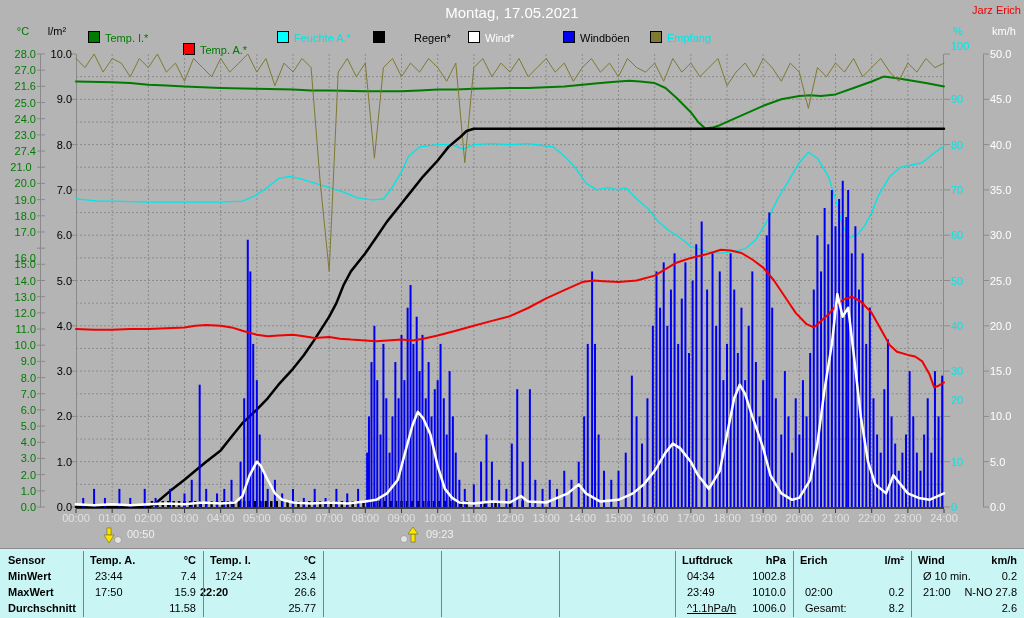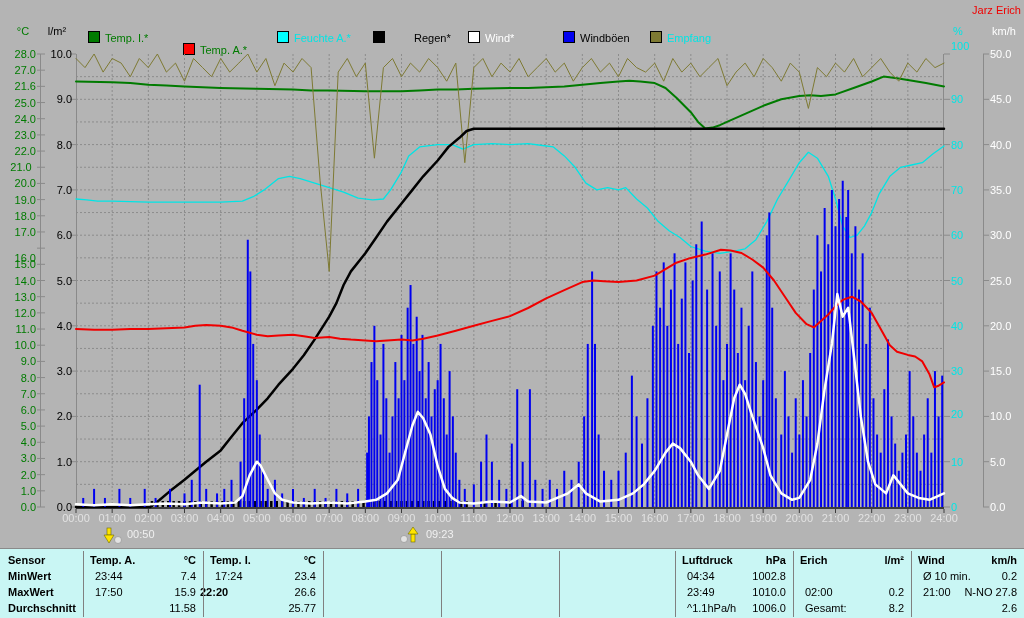--- a/index.html
+++ b/index.html
@@ -29,20 +29,21 @@
          border-top:1px solid #8a8a8a;font-size:11px;color:#000;}
   .tdiv{position:absolute;top:2px;bottom:2px;width:1px;background:#808080;}
   .tcell{position:absolute;height:14px;line-height:14px;}
   .bold{font-weight:bold;}
   .tright{text-align:right;}
 </style>
 </head>
 <body>
 
 <div class="screen">
+  <div class="abs title">Montag, 17.05.2021</div>
   <div class="abs station">Jarz Erich</div>
 
   <div class="abs unit u-temp">°C</div>
   <div class="abs unit u-rain">l/m²</div>
   <div class="abs unit u-pct">%</div>
   <div class="abs unit u-kmh">km/h</div>
 
   <div id="legend">
       <div class="legend-item" style="left: 88px;"><span class="sw" style="background: rgb(0, 123, 0);"></span><span style="color: rgb(0, 123, 0);">Temp. I.*</span></div>
       <div class="legend-item" style="left: 183px; margin-top: 12px;"><span class="sw" style="background: rgb(255, 0, 0);"></span><span style="color: rgb(0, 123, 0);">Temp. A.*</span></div>
@@ -435,21 +436,21 @@
       <path d="M76.0,504.3L94.1,505.2L112.2,504.3L130.3,505.2L148.3,504.3L166.4,503.4L184.5,504.3L202.6,502.5L220.7,503.4L235.1,502.5L242.4,496.1L249.6,475.3L256.8,461.7L260.4,465.3L267.7,479.8L274.9,493.4L282.1,499.8L293.0,502.5L311.1,503.4L329.2,502.5L347.3,503.4L365.3,501.6L376.2,499.8L387.0,493.4L397.9,479.8L405.1,452.6L412.4,425.5L417.8,411.9L423.2,418.2L430.4,434.5L437.7,466.2L444.9,488.9L452.1,497.9L459.4,502.5L473.8,503.4L491.9,501.6L510.0,502.5L520.9,496.1L528.1,501.6L546.2,502.5L567.9,493.4L578.7,484.4L585.9,493.4L600.4,501.6L618.5,499.8L633.0,493.4L643.8,484.4L654.7,470.8L665.5,452.6L672.8,443.6L680.0,448.1L690.8,461.7L698.1,475.3L708.9,488.9L719.8,470.8L727.0,434.5L734.2,398.3L739.7,384.7L745.1,393.8L752.3,416.4L763.2,448.1L770.4,475.3L781.3,493.4L792.1,499.8L799.3,497.9L810.2,479.8L817.4,443.6L824.6,389.2L831.9,343.9L837.3,294.1L842.7,316.7L848.2,307.7L853.6,353.0L860.8,416.4L868.0,461.7L875.3,484.4L886.1,493.4L893.4,475.3L900.6,484.4L907.8,493.4L918.7,497.9L929.5,499.8L944.0,493.4" fill="none" stroke="#ffffff" stroke-width="2.5" stroke-linejoin="round" stroke-linecap="round"></path>
     </svg>
 
   <div id="ylabels">
       <div class="ylab temp" style="top: 48px;">28.0</div>
       <div class="ylab temp" style="top: 64.1786px;">27.0</div>
       <div class="ylab temp" style="top: 80.3571px;">21.6</div>
       <div class="ylab temp" style="top: 96.5357px;">25.0</div>
       <div class="ylab temp" style="top: 112.714px;">24.0</div>
       <div class="ylab temp" style="top: 128.893px;">23.0</div>
-      <div class="ylab temp" style="top: 145.071px;">22.0</div>
+      <div class="ylab temp" style="top: 145.071px;">27.4</div>
       <div class="ylab temp" style="top: 161.25px; text-align: center;">21.0</div>
       <div class="ylab temp" style="top: 177.429px;">20.0</div>
       <div class="ylab temp" style="top: 193.607px;">19.0</div>
       <div class="ylab temp" style="top: 209.786px;">18.0</div>
       <div class="ylab temp" style="top: 225.964px;">17.0</div>
       <div class="ylab temp" style="top: 252px;">16.0</div>
       <div class="ylab temp" style="top: 258.321px;">15.0</div>
       <div class="ylab temp" style="top: 274.5px;">14.0</div>
       <div class="ylab temp" style="top: 290.679px;">13.0</div>
       <div class="ylab temp" style="top: 306.857px;">12.0</div>
@@ -477,21 +478,21 @@
       <div class="ylab rain" style="top: 455.7px;">1.0</div>
       <div class="ylab rain" style="top: 501px;">0.0</div>
       <div class="ylab pct" style="top: 40px;">100</div>
       <div class="ylab pct" style="top: 93.3px;">90</div>
       <div class="ylab pct" style="top: 138.6px;">80</div>
       <div class="ylab pct" style="top: 183.9px;">70</div>
       <div class="ylab pct" style="top: 229.2px;">60</div>
       <div class="ylab pct" style="top: 274.5px;">50</div>
       <div class="ylab pct" style="top: 319.8px;">40</div>
       <div class="ylab pct" style="top: 365.1px;">30</div>
-      <div class="ylab pct" style="top: 408px; text-align: right;">20</div>
+      <div class="ylab pct" style="top: 394px; text-align: right;">20</div>
       <div class="ylab pct" style="top: 455.7px;">10</div>
       <div class="ylab pct" style="top: 501px;">0</div>
       <div class="ylab kmh" style="top: 48px;">50.0</div>
       <div class="ylab kmh" style="top: 93.3px;">45.0</div>
       <div class="ylab kmh" style="top: 138.6px;">40.0</div>
       <div class="ylab kmh" style="top: 183.9px;">35.0</div>
       <div class="ylab kmh" style="top: 229.2px;">30.0</div>
       <div class="ylab kmh" style="top: 274.5px;">25.0</div>
       <div class="ylab kmh" style="top: 319.8px;">20.0</div>
       <div class="ylab kmh" style="top: 365.1px;">15.0</div>
@@ -563,21 +564,21 @@
       <div class="tcell tright" style="left: 210px; width: 106px; top: 20px;">23.4</div>
       <div class="tcell " style="left: 200px; width: 96px; top: 36px; font-weight: bold;">22:20</div>
       <div class="tcell tright" style="left: 210px; width: 106px; top: 36px;">26.6</div>
       <div class="tcell tright" style="left: 210px; width: 106px; top: 52px;">25.77</div>
       <div class="tcell bold" style="left: 682px; width: 104px; top: 4px;">Luftdruck</div>
       <div class="tcell bold tright" style="left: 682px; width: 104px; top: 4px;">hPa</div>
       <div class="tcell " style="left: 687px; width: 94px; top: 20px;">04:34</div>
       <div class="tcell tright" style="left: 682px; width: 104px; top: 20px;">1002.8</div>
       <div class="tcell " style="left: 687px; width: 94px; top: 36px;">23:49</div>
       <div class="tcell tright" style="left: 682px; width: 104px; top: 36px;">1010.0</div>
-      <div class="tcell " style="left: 687px; width: 94px; top: 52px;">^1.1hPa/h</div>
+      <div class="tcell " style="left: 687px; width: 94px; top: 52px; text-decoration: underline;">^1.1hPa/h</div>
       <div class="tcell tright" style="left: 682px; width: 104px; top: 52px;">1006.0</div>
       <div class="tcell bold" style="left: 800px; width: 104px; top: 4px;">Erich</div>
       <div class="tcell bold tright" style="left: 800px; width: 104px; top: 4px;">l/m²</div>
       <div class="tcell " style="left: 805px; width: 94px; top: 36px;">02:00</div>
       <div class="tcell tright" style="left: 800px; width: 104px; top: 36px;">0.2</div>
       <div class="tcell " style="left: 805px; width: 94px; top: 52px;">Gesamt:</div>
       <div class="tcell tright" style="left: 800px; width: 104px; top: 52px;">8.2</div>
       <div class="tcell bold" style="left: 918px; width: 99px; top: 4px;">Wind</div>
       <div class="tcell bold tright" style="left: 918px; width: 99px; top: 4px;">km/h</div>
       <div class="tcell " style="left: 923px; width: 89px; top: 20px;">Ø 10 min.</div>

